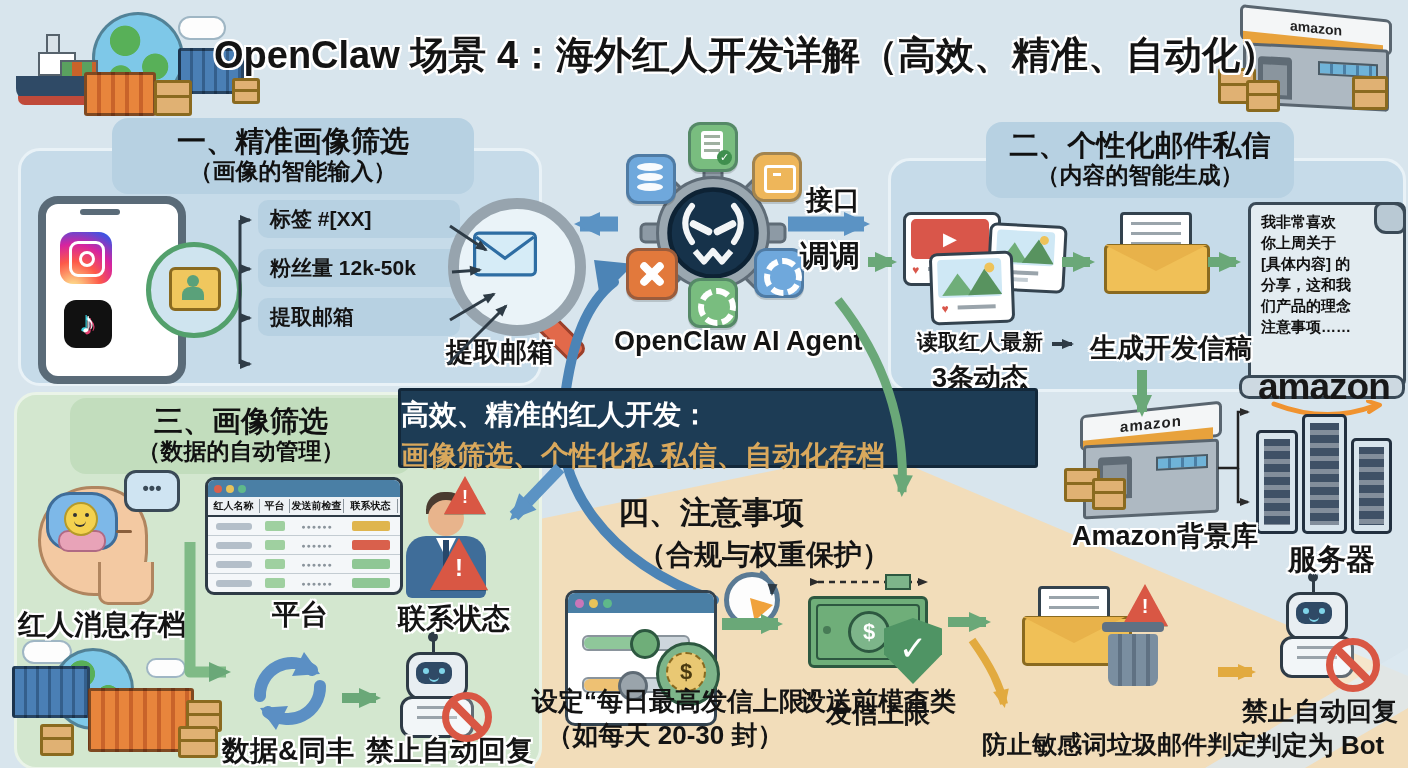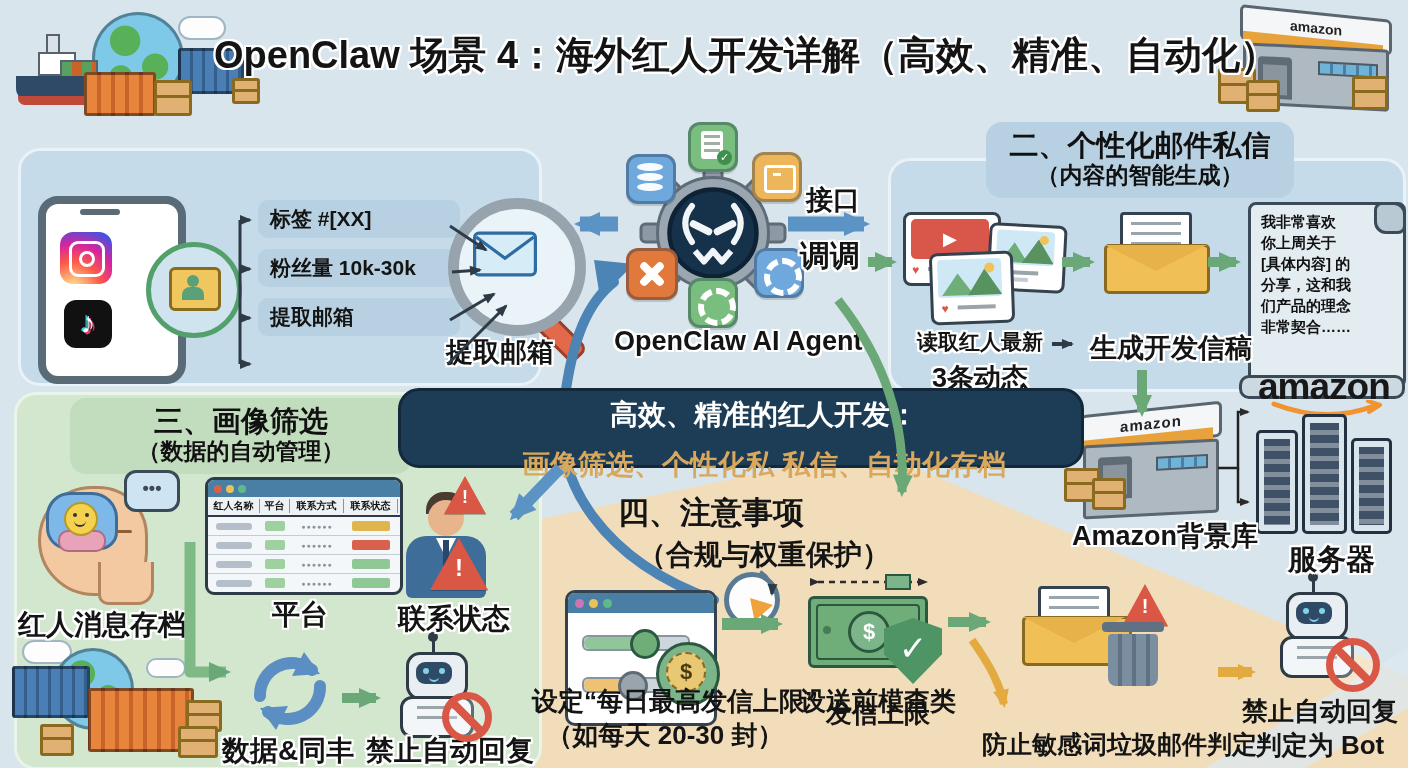--- a/index.html
+++ b/index.html
@@ -43,23 +43,23 @@
   .docw{position:absolute;left:10px;top:6px;width:22px;height:28px;background:#fff;border-radius:3px;}
   .docw i{display:block;height:3px;background:#9fb0a0;margin:4px 3px 0 3px;}
   .chk{position:absolute;right:3px;bottom:4px;width:15px;height:15px;border-radius:50%;background:#3f8f4e;
     color:#fff;font-size:11px;line-height:15px;text-align:center;font-style:normal;}
   .boxw{position:absolute;left:9px;top:10px;width:26px;height:22px;border:3px solid #fff;border-radius:4px;}
   .boxw i{position:absolute;left:6px;top:5px;width:8px;height:3px;background:#fff;}
   .bar{position:absolute;width:30px;height:8px;background:#fff;border-radius:4px;left:8px;top:19px;}
   .gear-ring{position:absolute;left:7px;top:7px;width:26px;height:26px;border:6px dashed #fff;border-radius:50%;}
   
   .banner{position:absolute;left:398px;top:388px;width:634px;height:74px;background:#1d3c55;
-    border:3px solid #13283a;border-radius:21px;z-index:5;text-align:center;padding-left:46px;}
+    border:3px solid #13283a;border-radius:3px;z-index:5;text-align:left;}
   .banner .l1{color:#fff;font-size:28px;font-weight:bold;margin-top:5px;}
-  .banner .l2{color:#d9a85c;font-size:28px;font-weight:bold;margin-top:12px;}
+  .banner .l2{color:#d9a85c;font-size:28px;font-weight:bold;margin-top:3px;}
   
   .card{position:absolute;background:#fff;border:3px solid #33424e;border-radius:8px;z-index:3;}
   .scroll{position:absolute;left:1248px;top:202px;width:142px;height:174px;background:#e3ecf1;
     border:3px solid #3a4a57;border-radius:8px;z-index:3;padding:6px 0 0 10px;}
   .scroll .roll{position:absolute;right:-3px;top:-3px;width:26px;height:26px;background:#b9c9d4;
     border:3px solid #3a4a57;border-radius:8px 12px 8px 12px;}
   .scroll .foot{position:absolute;left:-12px;bottom:-14px;width:160px;height:18px;background:#cdd9e1;
     border:3px solid #3a4a57;border-radius:10px;}
   .scroll div{font-size:15px;font-weight:bold;line-height:21px;}
   .wh{position:absolute;z-index:3;}
@@ -193,37 +193,41 @@
       <i></i>
     </div>
   <div class="crate" style="left:1246px;top:80px;width:28px;height:26px;">
       <i></i>
     </div>
   <div class="crate" style="left:1352px;top:76px;width:30px;height:28px;">
       <i></i>
     </div>
 
   <div class="panel" style="left:18px;top:148px;width:518px;height:232px;background:#c6dbe9;border:3px solid #e9f2f7;z-index:1;"></div>
+  <div class="hdr" style="left:112px;top:118px;width:362px;height:76px;background:#b7d1e2;">
+    <div class="t1">一、精准画像筛选</div>
+    <div class="t2">（画像的智能输入）</div>
+  </div>
   <div class="phone">
     <div class="notch"></div>
     <div class="ig">
         <div class="fr"></div>
         <div class="ln"></div>
       </div>
     <div class="tk">♪</div>
   </div>
   <div class="contact-bubble">
     <div class="folder">
       <div class="person-h"></div>
         <div class="person-b"></div>
     </div>
   </div>
   <div id="filters" class="abs" style="left:258px;top:200px;z-index:3;">
       <div class="filter-pill">标签 #[XX]</div>
-      <div class="filter-pill">粉丝量 10k-30k</div>
+      <div class="filter-pill">粉丝量 12k-50k</div>
       <div class="filter-pill">提取邮箱</div>
     </div>
   <div class="magnifier">
     <svg width="64" height="46" viewBox="0 0 60 42" style="position:absolute;left:14px;top:22px;">
       <rect x="1.5" y="1.5" width="57" height="39" rx="4" fill="#d6ecf7" stroke="#2e6da3" stroke-width="3"></rect>
       <path d="M3 5 L30 25 L57 5" fill="none" stroke="#2e6da3" stroke-width="3"></path>
     </svg>
   </div>
   <div class="mag-handle"></div>
   <div class="lbl" style="left:446px;top:334px;font-size:27px;z-index:4;">提取邮箱</div>
@@ -327,21 +331,21 @@
   </div>
 
   <div class="scroll">
     <div class="roll"></div>
     <div id="draft-text" style="position:relative;z-index:1;">
         <div>我非常喜欢</div>
         <div>你上周关于</div>
         <div>[具体内容] 的</div>
         <div>分享，这和我</div>
         <div>们产品的理念</div>
-        <div>非常契合……</div>
+        <div>注意事项……</div>
       </div>
     <div class="foot"></div>
   </div>
   <div class="lbl ctr" style="left:892px;top:328px;width:176px;font-size:21px;z-index:4;">读取红人最新</div>
   <div class="lbl ctr" style="left:892px;top:360px;width:176px;font-size:27px;z-index:4;">3条动态</div>
   <div class="lbl" style="left:1090px;top:330px;font-size:27px;z-index:4;text-align:center;">生成开发信稿</div>
 
   <div class="wh" style="left:1080px;top:408px;width:136px;height:104px;">
     <div class="roof" style="font-size:15px;line-height:26px;letter-spacing:1px;">amazon</div>
     <div class="band"></div>
@@ -396,21 +400,21 @@
   <div class="tbl">
     <div class="tbl-bar">
       <b style="background:#d9604c;"></b>
         <b style="background:#e8c35a;"></b>
         <b style="background:#5fb98a;"></b>
     </div>
     <div id="archive-table">
         <div class="tbl-head">
           <span>红人名称</span>
           <span>平台</span>
-          <span>联系方式</span>
+          <span>发送前检查</span>
           <span>联系状态</span>
         </div>
         <div class="tbl-row">
           <span class="cell-name"></span>
           <span class="cell-plat"></span>
           <span class="cell-dots">●●●●●●</span>
           <span class="cell-stat" style="background:#dfb54e;"></span>
         </div>
         <div class="tbl-row">
           <span class="cell-name"></span>

